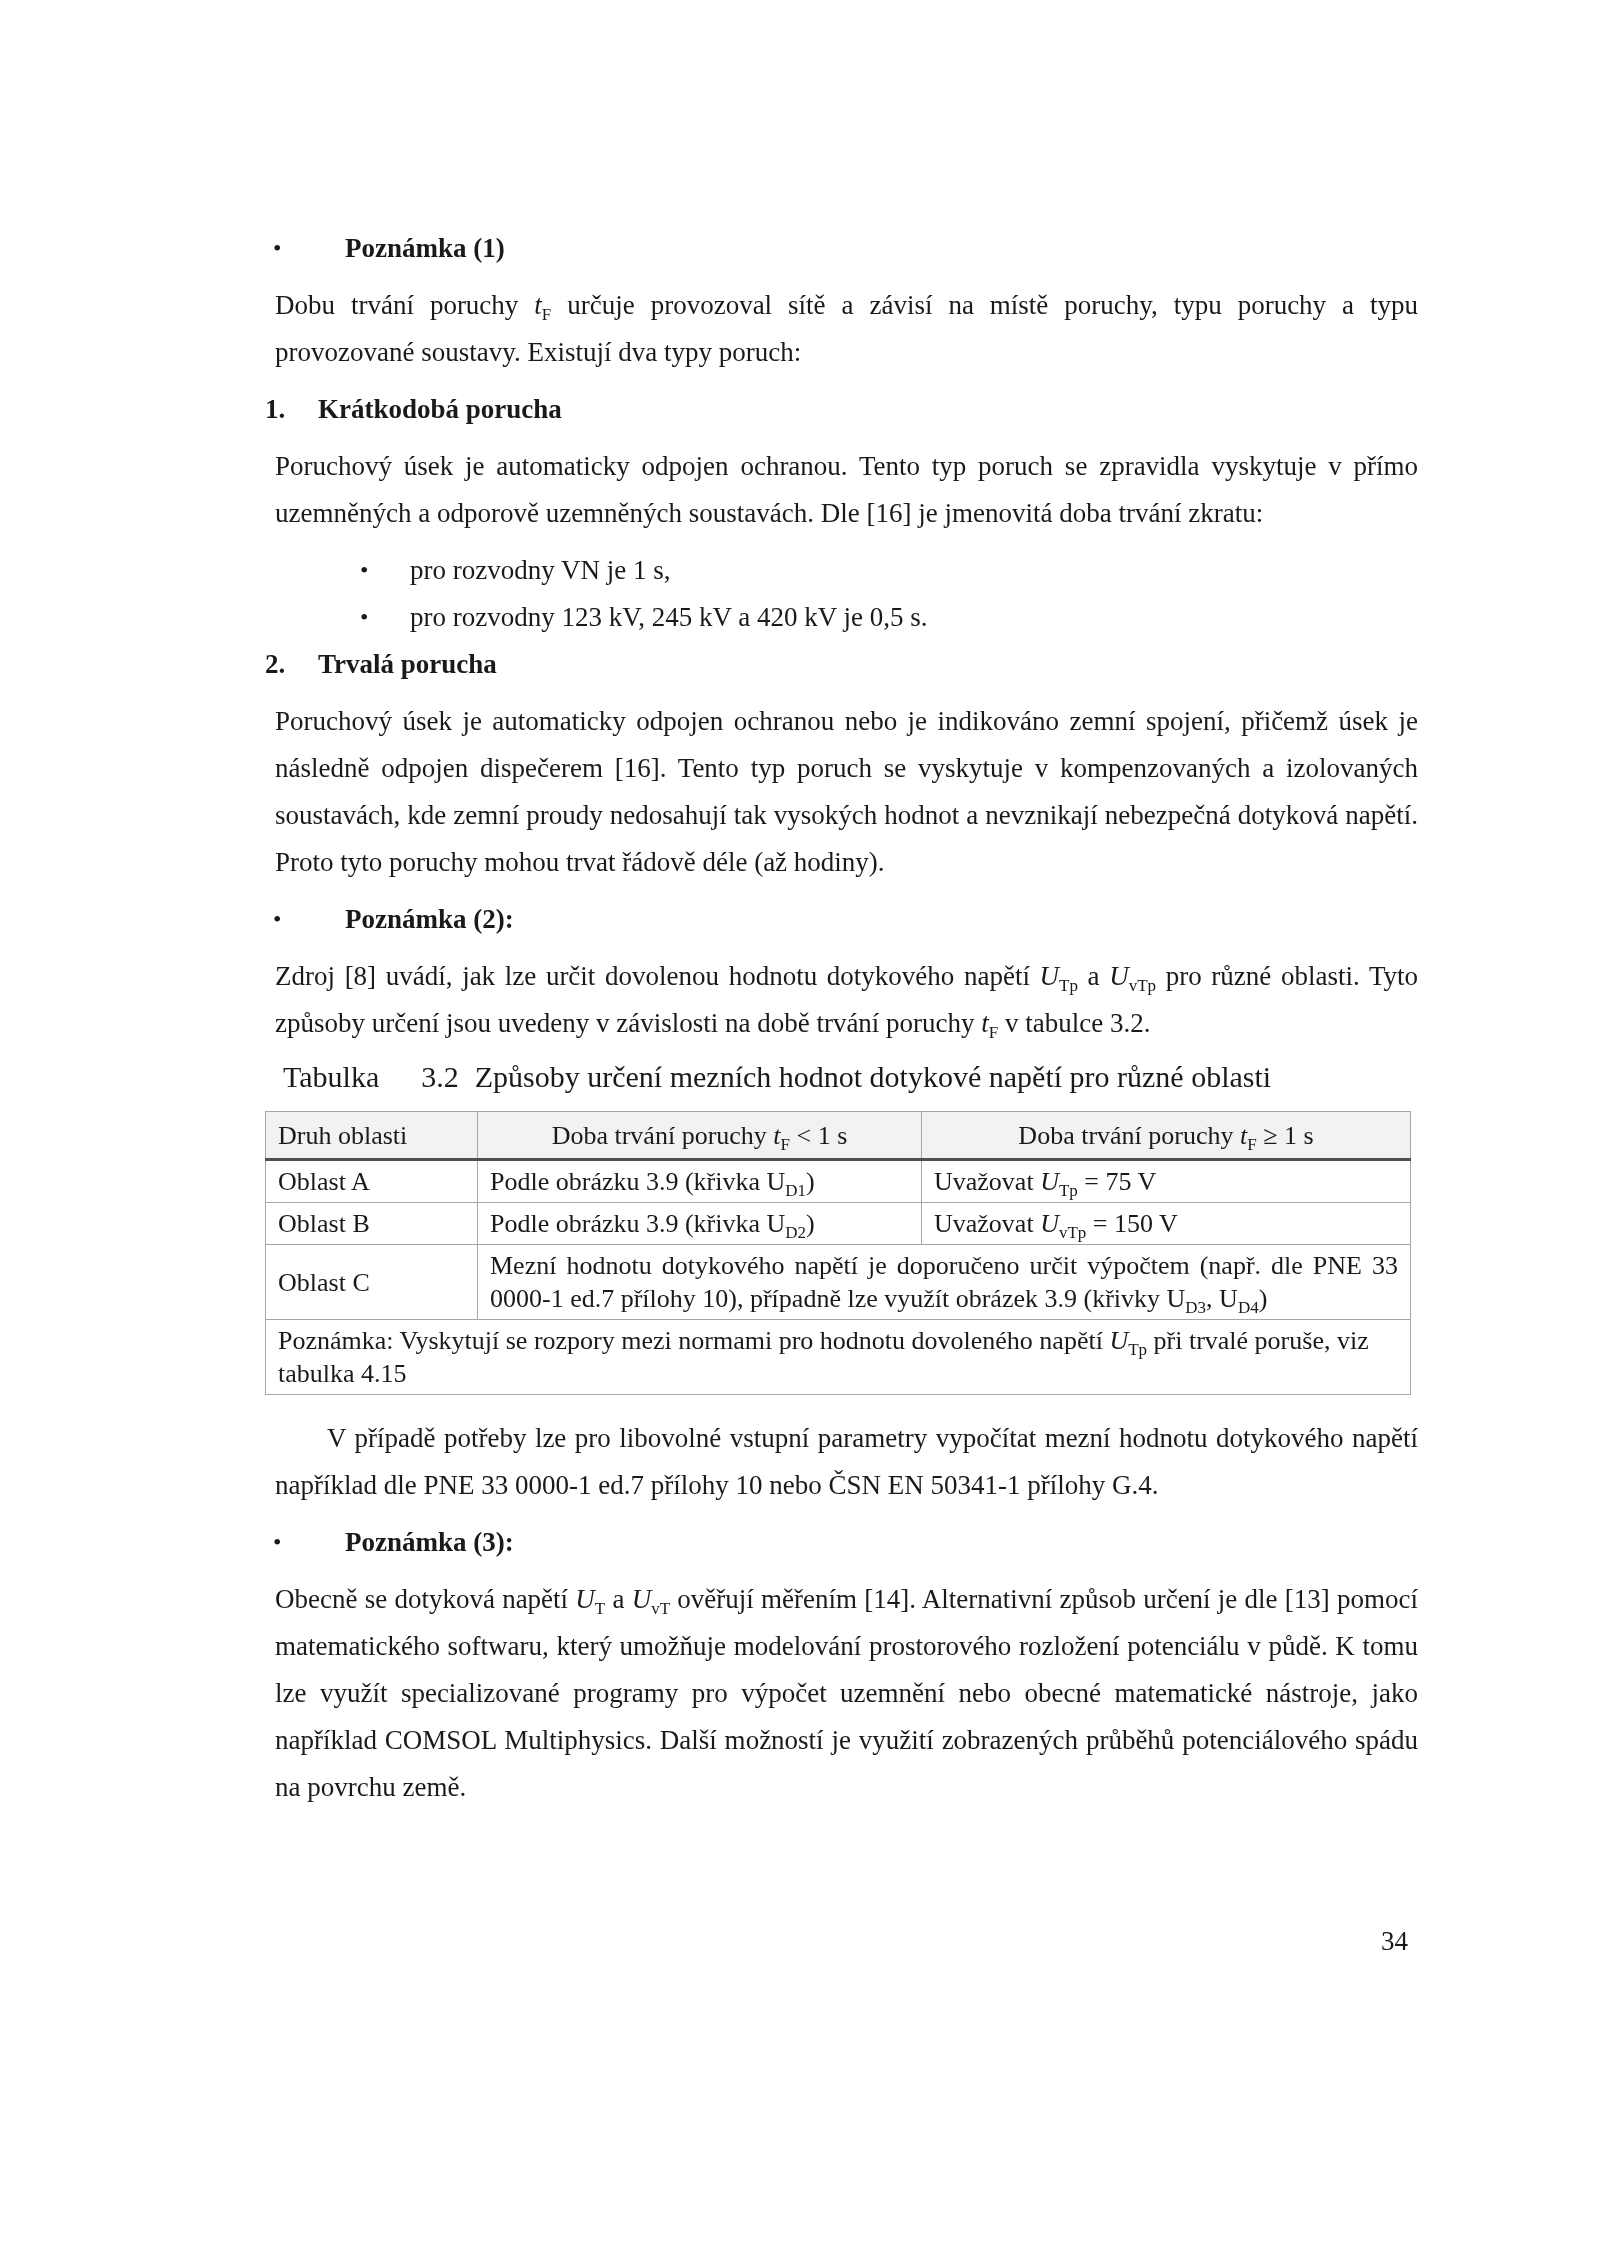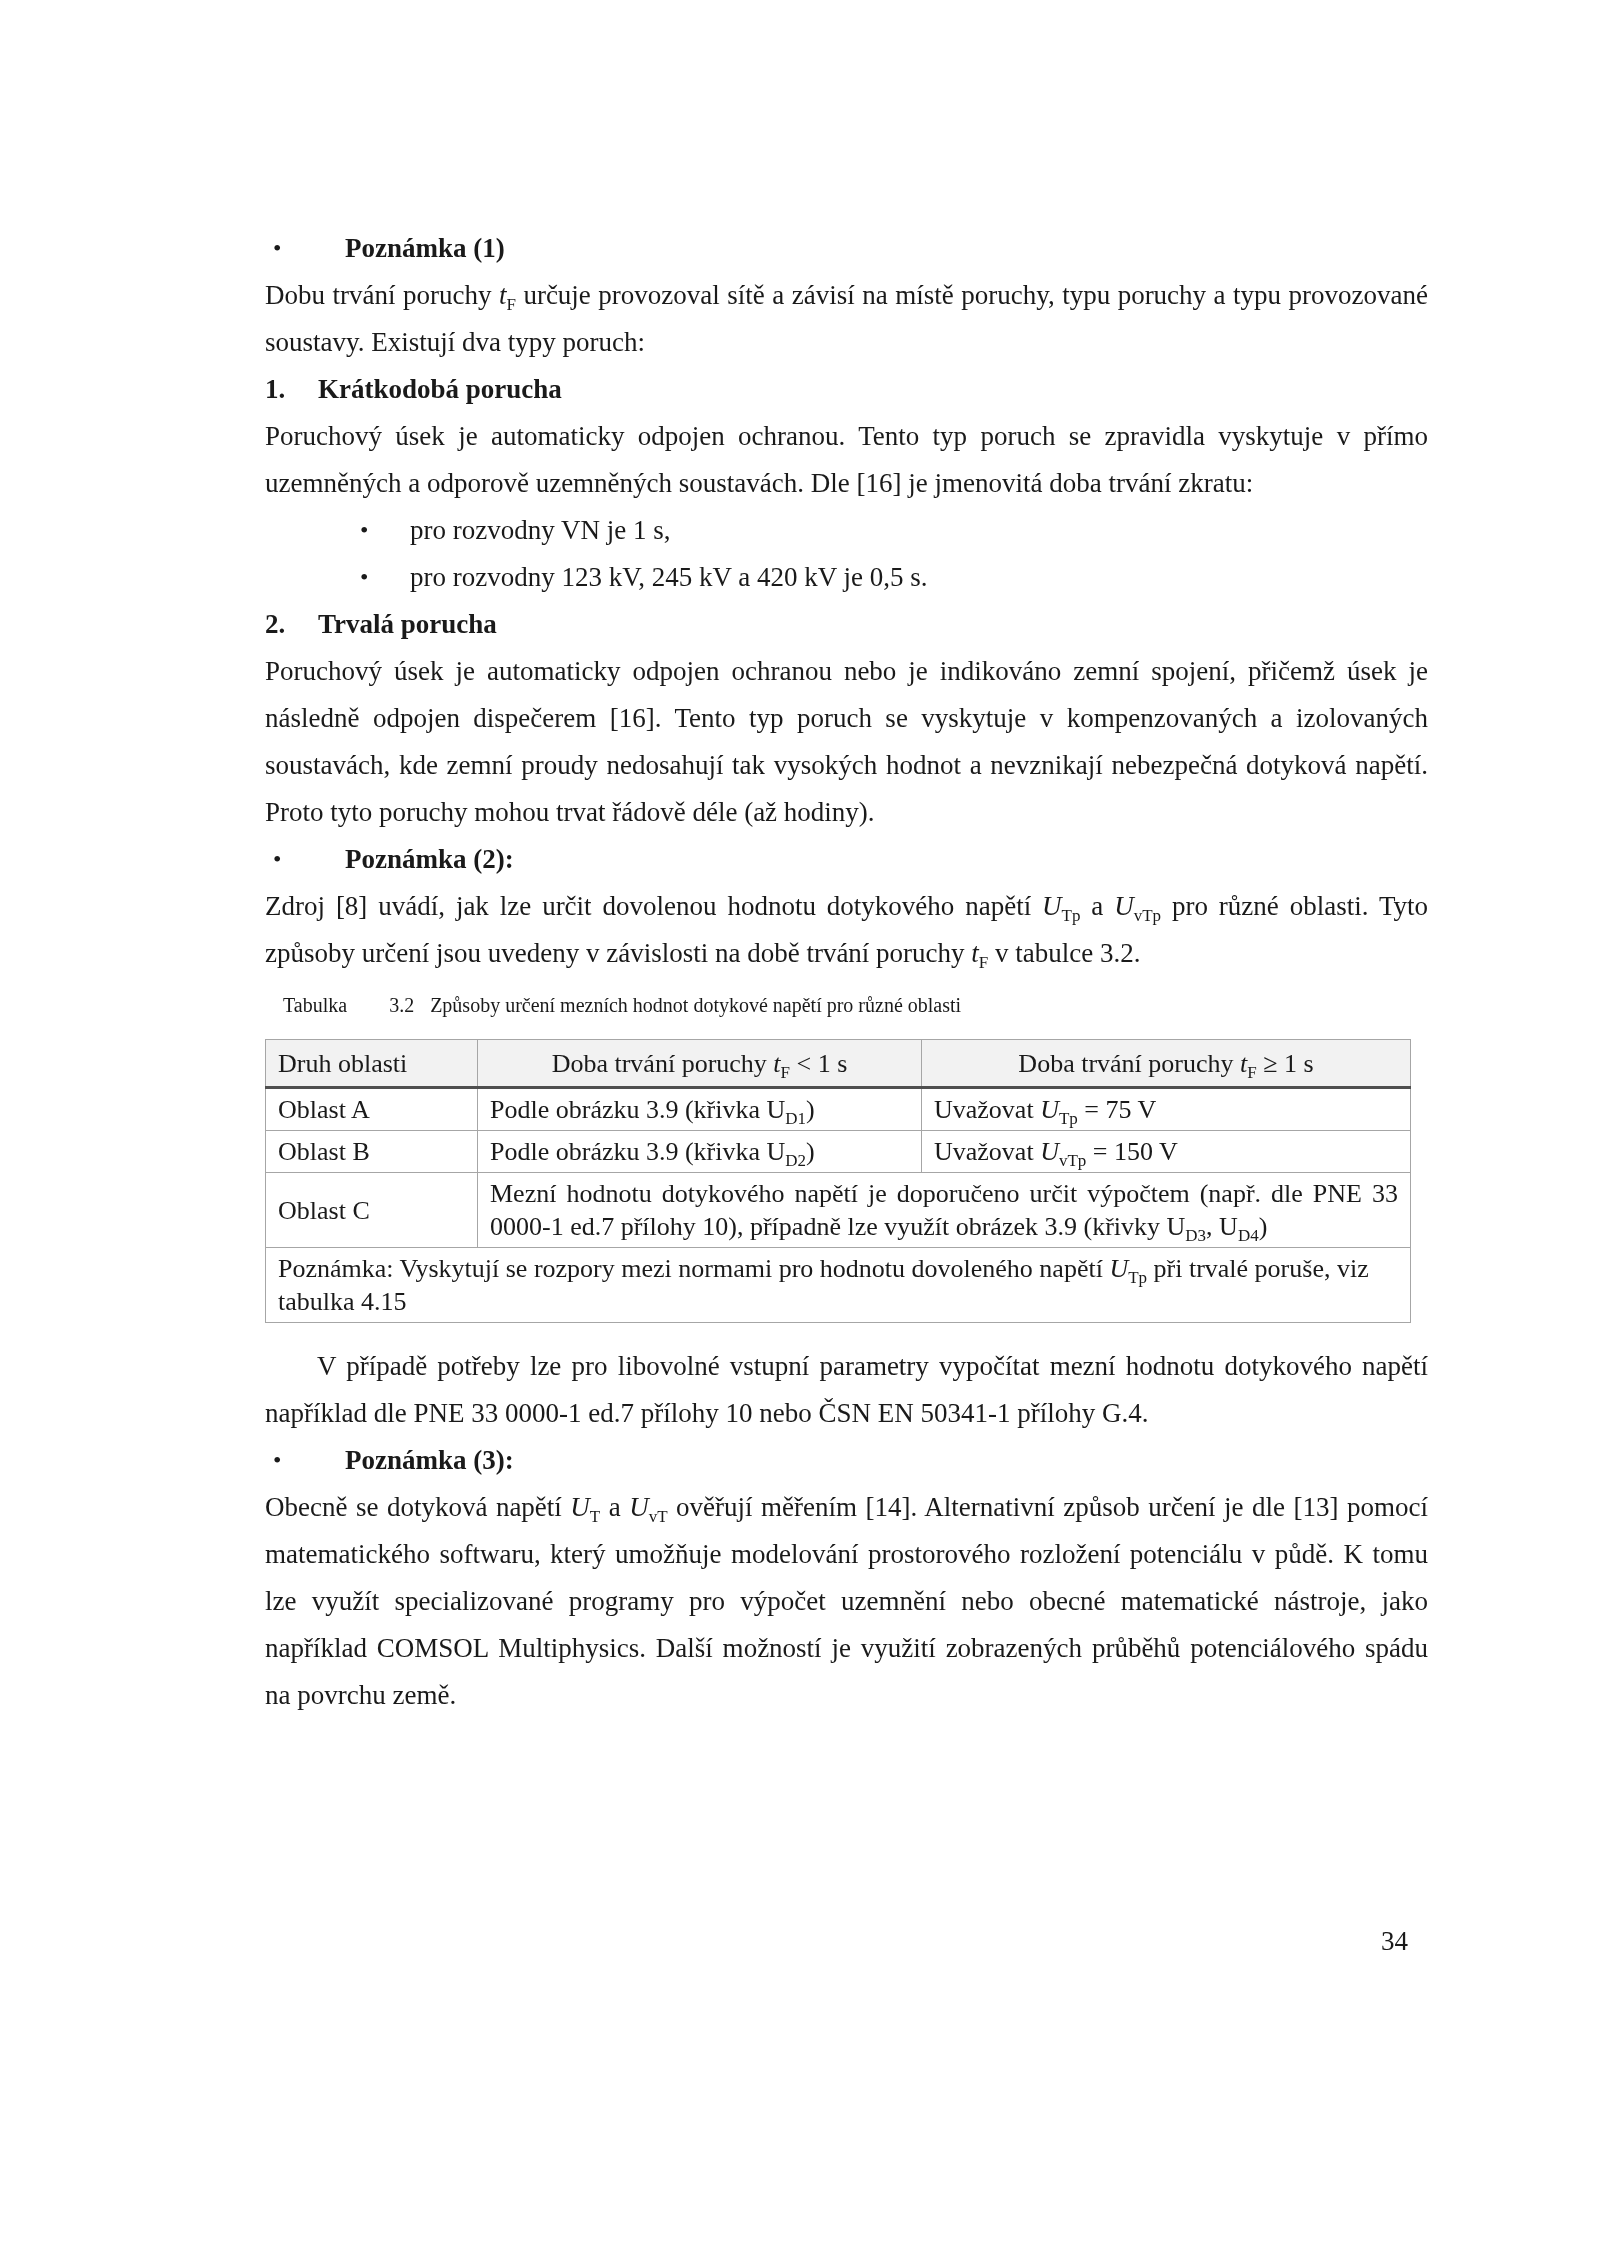--- a/index.html
+++ b/index.html
@@ -12,21 +12,21 @@
     color:#1a1a1a;
     overflow:hidden;
   }
   .content {
     position:absolute;
     left:265px; top:0;
     width:1163px;
     padding-top:225px;
   }
   .para {
-    margin:0;
+    margin:10px;
     font-size:27px;
     line-height:47px;
     text-align:justify;
   }
   .para.indent { text-indent:52px; }
   .bullet-item {
     display:flex;
     font-size:27px;
     line-height:47px;
   }
@@ -50,21 +50,21 @@
     display:flex;
     font-weight:bold;
     font-size:27px;
     line-height:47px;
   }
   .numbered-heading .num { flex:0 0 53px; }
   i.var { font-style:italic; }
   sub { font-size:17px; line-height:0; }
   .caption {
     display:flex;
-    font-size:20px;
+    font-size:30px;
     line-height:40px;
     margin:8px 0 14px 18px;
   }
   .caption .cap-num   { margin-left:42px; }
   .caption .cap-title { margin-left:16px;font-family:Liberation Serif, serif; }
   table.t32 {
     border-collapse:collapse;
     width:1145px;
     font-size:26px;
     line-height:33px;

